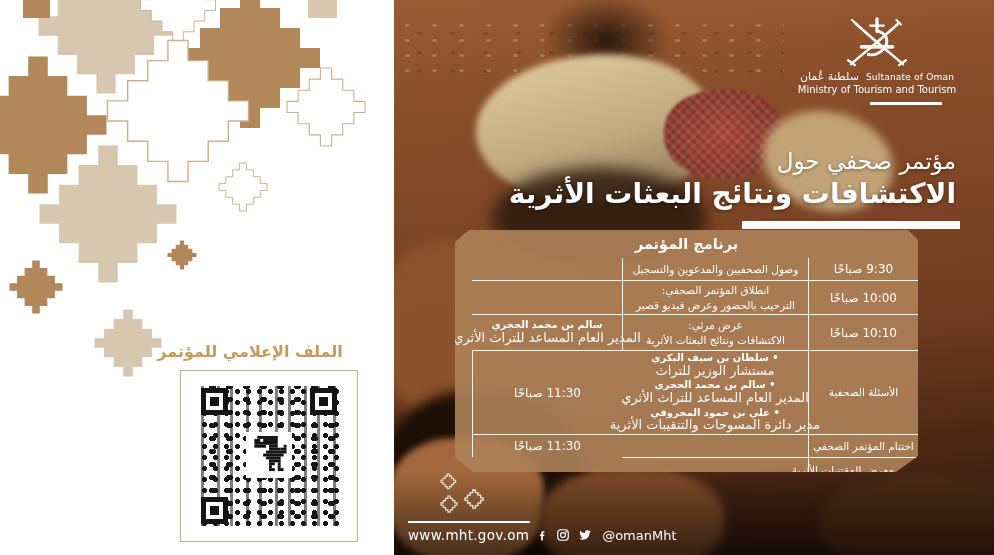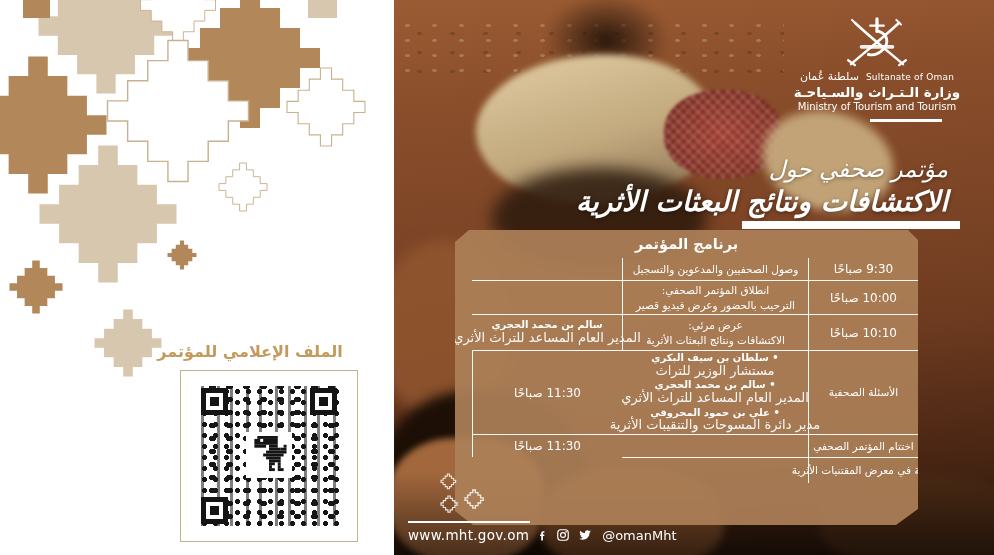--- a/index.html
+++ b/index.html
@@ -64,27 +64,27 @@
   
   .logo{position:absolute;right:17px;top:16px;width:200px;z-index:3;text-align:center;color:#fff;}
   .emblem{display:block;margin:0 auto 2px auto;}
   .logo-line1{font-size:9.5px;direction:rtl;}
   .logo-line1 .en{font-size:9px;letter-spacing:.2px;}
   .logo-line1 .ar{font-weight:normal;font-size:11px;margin-right:4px;}
   .logo-line2{font-size:13.5px;font-weight:bold;direction:rtl;margin-top:1px;}
   .logo-line3{font-size:10px;margin-top:1px;}
   .logo-rule{margin-left:93px;margin-top:7px;width:72px;height:2.5px;background:#fff;}
   
-  .title{position:absolute;right:34px;top:144px;z-index:3;margin:12px;text-align:right;color:#fff;
-         direction:rtl;text-shadow:0 1px 4px rgba(0,0,0,.4);font-style:italic;}
+  .title{position:absolute;right:34px;top:144px;z-index:3;margin:4px;text-align:right;color:#fff;
+         direction:rtl;text-shadow:0 1px 4px rgba(0,0,0,.4);}
   .title .t1{font-size:23px;font-weight:normal;}
   .title .t2{font-size:28px;font-weight:bold;margin-top:3px;}
   .title-bar{position:absolute;left:348px;top:221px;width:218px;height:8px;background:#fff;z-index:3;}
   
-  .program{position:absolute;left:61px;top:230px;width:463px;height:295px;z-index:2;
+  .program{position:absolute;left:61px;top:230px;width:463px;height:242px;z-index:2;
            background:rgba(172,128,88,.92);
            clip-path:polygon(14px 0,calc(100% - 10px) 0,100% 10px,100% calc(100% - 16px),
                      calc(100% - 22px) 100%,18px 100%,0 calc(100% - 14px),0 12px);}
   .program-title{position:absolute;left:0;top:6px;width:100%;text-align:center;
                  font-size:14.5px;font-weight:bold;color:#fff;direction:rtl;}
   .table{position:absolute;left:17px;top:28px;width:446px;height:225px;direction:rtl;
          display:grid;grid-template-columns:110px 186px 150px;
          grid-template-rows:22px 34px 36px 84px 23px 26px;color:#fff;}
   .cell{display:flex;flex-direction:column;align-items:center;justify-content:center;
         text-align:center;overflow:visible;}
@@ -193,21 +193,20 @@
           <path d="M40 3 v13" stroke-width="3.4"></path>
           <path d="M33 10 h14" stroke-width="2.4"></path>
           <path d="M42 16 c9 3 11 12 4 19 c-4 4 -10 6 -15 5" stroke-width="3"></path>
           <path d="M24 32 h32" stroke-width="4" opacity=".9"></path>
         </g>
       </svg>
       <div class="logo-line1">
         <span class="en">Sultanate of Oman</span>
         <span class="ar">سلطنة عُمان</span>
       </div>
-      <div class="logo-line2">وزارة الـتـراث والسـياحـة</div>
       <div class="logo-line3">Ministry of Tourism and Tourism</div>
       <div class="logo-rule"></div>
     </div>
 
     <h1 class="title">
       <div class="t1">مؤتمر صحفي حول</div>
       <div class="t2">الاكتشافات ونتائج البعثات الأثرية</div>
     </h1>
     <div class="title-bar"></div>
 

